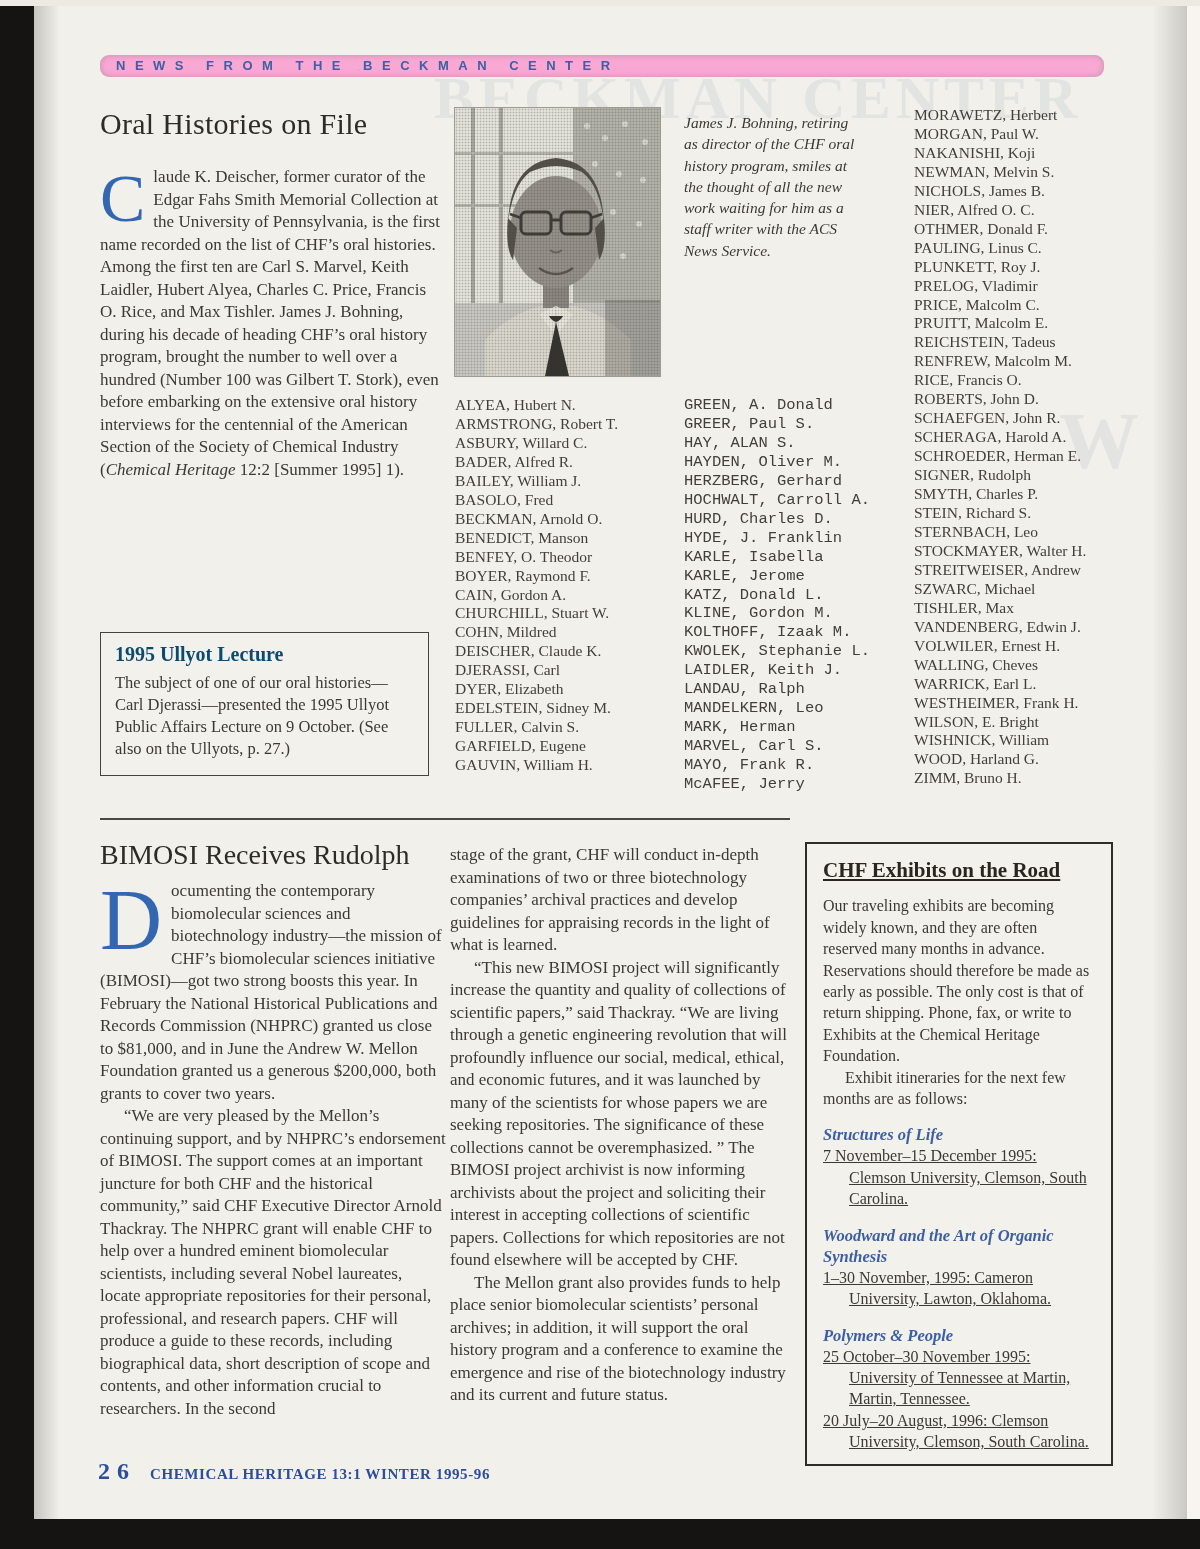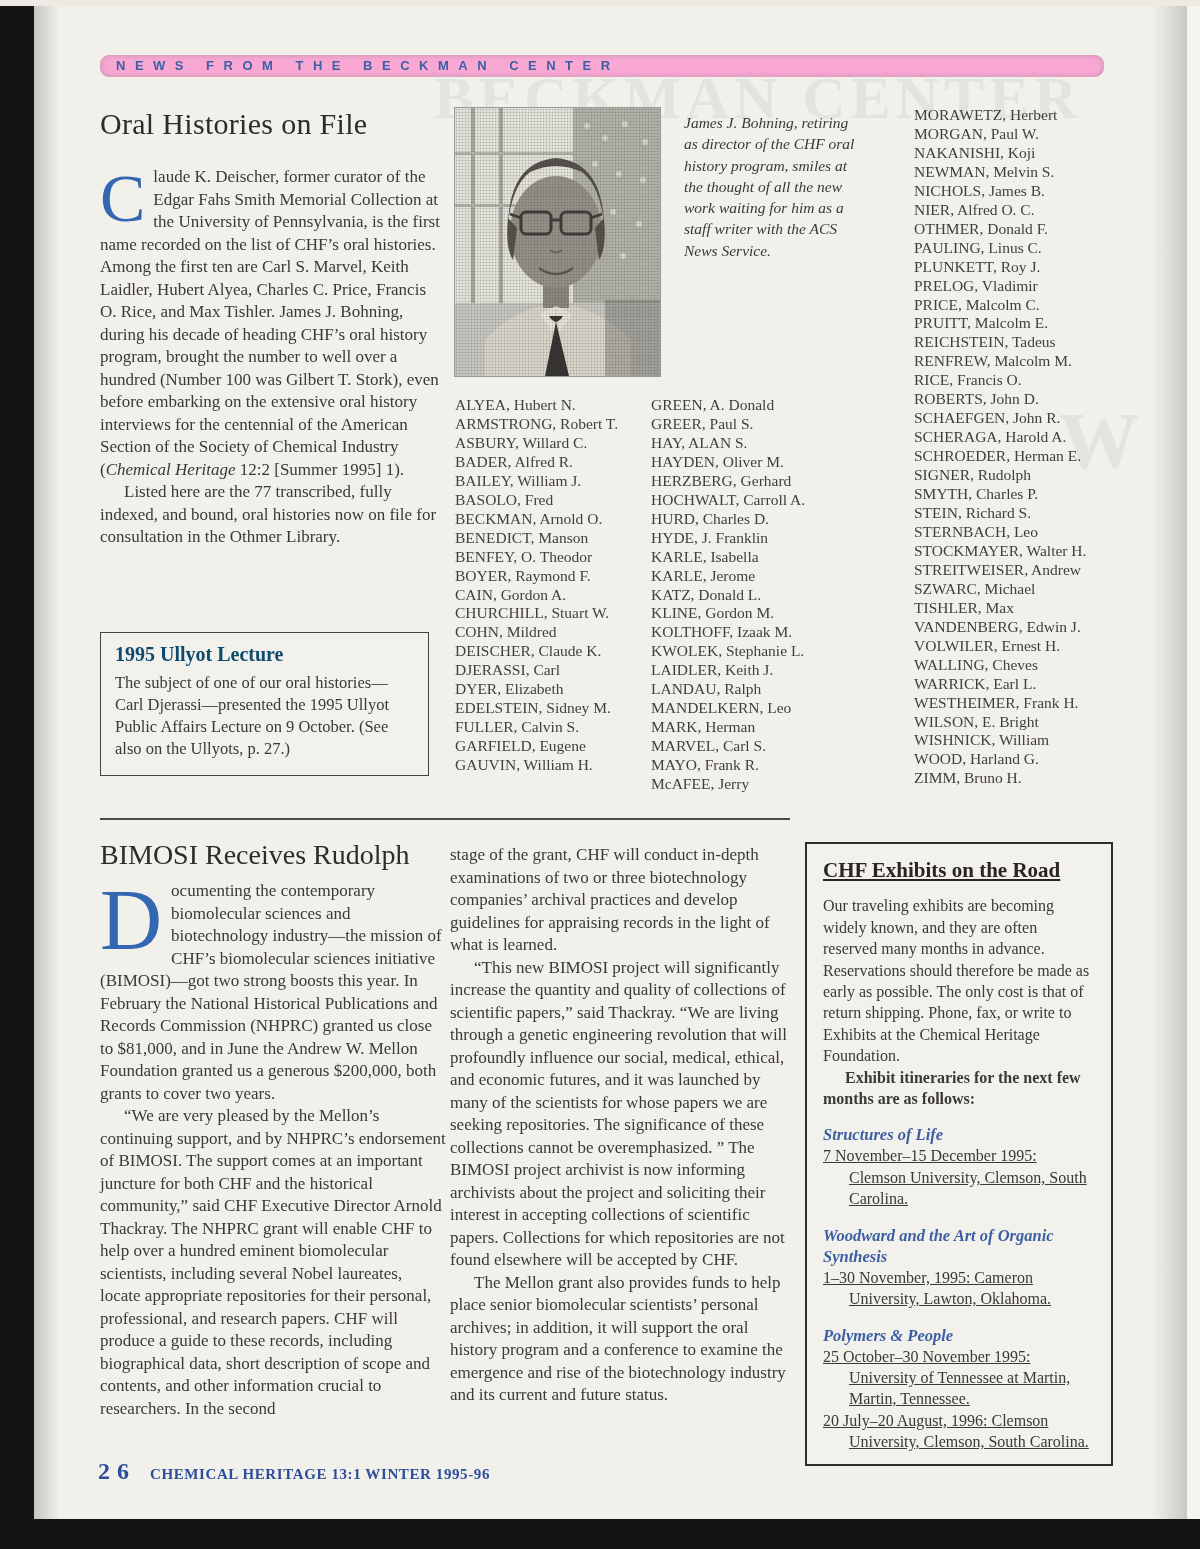--- a/index.html
+++ b/index.html
@@ -71,41 +71,41 @@
     background-size:3px 3px;pointer-events:none;
   }
 
   .caption{
     position:absolute;left:650px;top:106px;width:178px;z-index:2;
     font-style:italic;font-size:15.5px;line-height:21.3px;color:#3b3934;
   }
 
   .names{position:absolute;z-index:2;}
   .names-c1{left:421px;top:390px;width:222px;}
-  .names-c2{left:617px;top:390px;width:218px;}
+  .names-c2{left:650px;top:390px;width:218px;font-family:Liberation Mono, monospace;}
   .names-c3{left:880px;top:100px;width:218px;}
   .name-item{font-size:15.5px;line-height:18.95px;color:#413f3a;white-space:nowrap;}
 
   .ullyot{
     position:absolute;left:66px;top:626px;width:299px;height:122px;z-index:2;
     border:1.5px solid #45433e;padding:10px 14px;background:rgba(244,242,236,0.6);
   }
   .ullyot h3{font-size:20px;font-weight:bold;margin:0 0 6px 0;color:#0c4a6e;}
   .ullyot p{margin:0;font-size:16.5px;line-height:22px;color:#3b3934;}
 
   .rule{position:absolute;left:66px;top:812px;width:690px;height:2px;background:#4a4843;z-index:2;}
 
   .exbox{
     position:absolute;left:771px;top:836px;width:272px;height:596px;z-index:2;
     border:2px solid #2f2d29;padding:12px 16px;background:rgba(243,241,235,0.6);
     color:#3b3934;font-size:16px;line-height:21.4px;
   }
   .exbox h3{font-size:21px;font-weight:bold;margin:4px 0 14px 0;color:#28261f;text-decoration:underline;}
   .exbox p{margin:0;}
-  .exbox p.indent{text-indent:22px;font-weight:bold;}
+  .exbox p.indent{text-indent:22px;}
   .exitem{margin-top:15px;}
   .extitle{font-style:italic;font-weight:bold;color:#3c5fa4;font-size:16.5px;line-height:21px;}
   .exentry{padding-left:26px;text-indent:-26px;text-decoration:underline;}
 
   .footer{position:absolute;left:64px;top:1452px;z-index:2;color:#2c4d9b;}
   .footer .pagenum{font-size:24px;font-weight:bold;letter-spacing:7px;}
   .footer .journal{font-size:15px;font-weight:bold;letter-spacing:0.6px;margin-left:10px;}
 </style>
 </head>
 <body>
@@ -119,21 +119,20 @@
   <div class="ghost-w">W</div>
 
   <div class="banner">
     <span>NEWS FROM THE BECKMAN CENTER</span>
   </div>
 
   <h1 class="a1-title">Oral Histories on File</h1>
 
   <div class="body-col a1-body">
     <p><span class="dropcap">C</span><span>laude K. Deischer, former curator of the Edgar Fahs Smith Memorial Collection at the University of Pennsylvania, is the first name recorded on the list of CHF’s oral histories. Among the first ten are Carl S. Marvel, Keith Laidler, Hubert Alyea, Charles C. Price, Francis O. Rice, and Max Tishler. James J. Bohning, during his decade of heading CHF’s oral history program, brought the number to well over a hundred (Number 100 was Gilbert T. Stork), even before embarking on the extensive oral history interviews for the centennial of the American Section of the Society of Chemical Industry (</span><span class="it">Chemical Heritage</span><span> 12:2 [Summer 1995] 1).</span></p>
-    <p class="indent">Listed here are the 77 transcribed, fully indexed, and bound, oral histories now on file for consultation in the Othmer Library.</p>
   </div>
 
   <div class="photo">
     <svg width="205" height="268" viewBox="0 0 205 268">
       <rect x="0" y="0" width="205" height="268" fill="#c7c6c0"></rect>
       <rect x="0" y="0" width="118" height="195" fill="#e2e1da"></rect>
       <rect x="16" y="0" width="4" height="195" fill="#a7a69e"></rect>
       <rect x="44" y="0" width="4" height="195" fill="#a7a69e"></rect>
       <rect x="0" y="44" width="118" height="3" fill="#b4b3ab"></rect>
       <rect x="0" y="96" width="118" height="3" fill="#b4b3ab"></rect>

